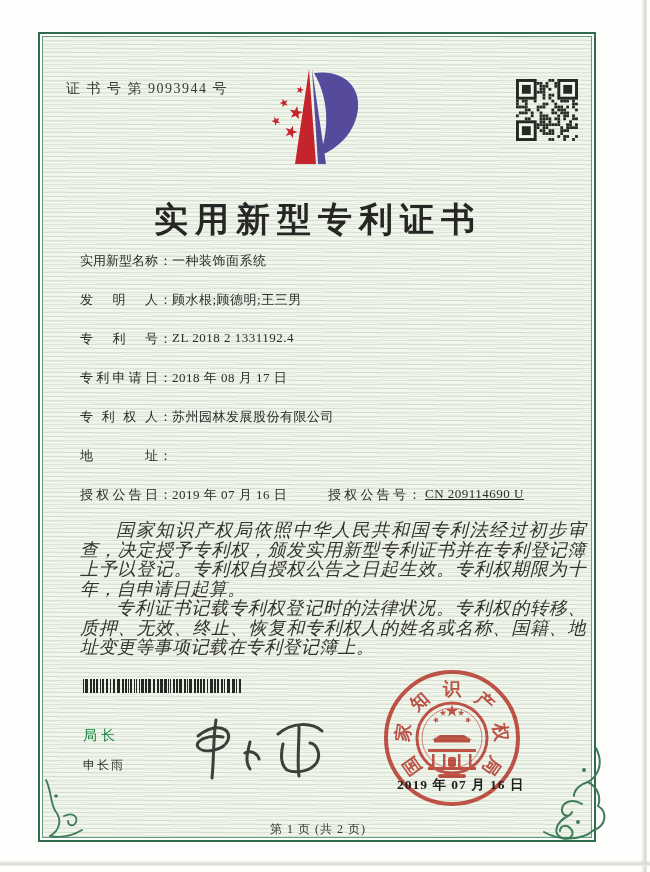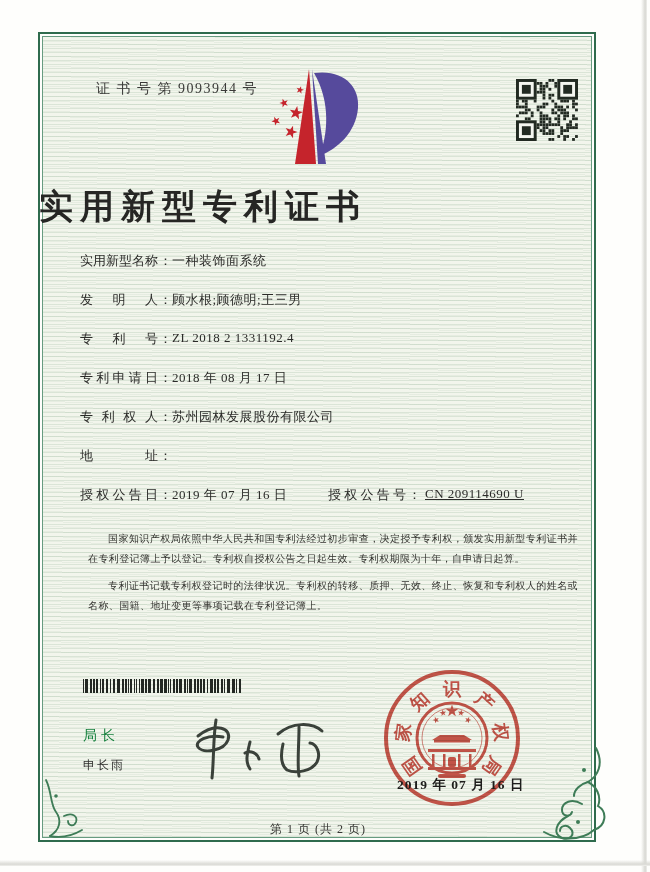--- a/index.html
+++ b/index.html
@@ -12,35 +12,35 @@
     background:linear-gradient(to bottom,rgba(0,0,0,0),#dadad5 70%,#f0f0ed);}
   
   .frame{position:absolute;left:38px;top:32px;width:558px;height:810px;
     border:2px solid #2f6b4d;box-sizing:border-box;}
   .frame-inner{position:absolute;left:2px;top:2px;right:2px;bottom:2px;
     border:1px solid #679b80;
     background-color:#f2f5ec;
     background-image:
       repeating-linear-gradient(0deg,rgba(122,162,128,0.20) 0px,rgba(122,162,128,0.20) 1px,rgba(0,0,0,0) 1px,rgba(0,0,0,0) 4px),
       repeating-linear-gradient(2deg,rgba(122,162,128,0.10) 0px,rgba(122,162,128,0.10) 1px,rgba(0,0,0,0) 1px,rgba(0,0,0,0) 5px);}
-  .cert-no{position:absolute;left:66px;top:80px;font-size:14px;letter-spacing:1.5px;color:#3a3a38;margin-left:30px;}
+  .cert-no{position:absolute;left:66px;top:80px;font-size:14px;letter-spacing:1.5px;color:#3a3a38;}
   .logo{position:absolute;left:262px;top:64px;}
   .qr{position:absolute;left:516px;top:79px;}
-  .title{position:absolute;left:39px;top:184px;width:558px;
+  .title{position:absolute;left:39px;top:197px;width:558px;text-align:center;
     font-size:34px;font-weight:600;letter-spacing:7px;color:#262624;}
   .frow{position:absolute;left:80px;width:515px;font-size:13px;color:#2b2b29;white-space:nowrap;}
   .flabel{display:inline-block;width:78px;text-align:justify;text-align-last:justify;vertical-align:top;}
   .fcolon{display:inline-block;margin-left:1px;}
   .fvalue{position:absolute;left:92px;top:0;letter-spacing:0.5px;}
   .flabel2{position:absolute;left:248px;top:0;display:inline-block;width:78px;text-align:justify;text-align-last:justify;}
   .fcolon2{position:absolute;left:328px;top:0;}
   .fvalue2{position:absolute;left:345px;top:0;letter-spacing:0.5px;text-decoration:underline;}
   .paras{position:absolute;left:80px;top:521px;width:506px;}
-  .paras p{margin:8px;font-size:10px;line-height:19.5px;text-indent:2em;
-    color:#33332f;letter-spacing:0.4px;text-align:justify;}
+  .paras p{margin:0;font-size:18px;line-height:19.5px;text-indent:2em;
+    font-style:italic;color:#33332f;letter-spacing:0.4px;text-align:justify;}
   .barcode{position:absolute;left:83px;top:679px;}
   .sig-title{position:absolute;left:83px;top:727px;font-size:14px;letter-spacing:4px;color:#15803d;}
   .sig-name{position:absolute;left:83px;top:757px;font-size:12px;letter-spacing:2px;color:#2e2e2c;}
   .signature{position:absolute;left:186px;top:712px;}
   .seal{position:absolute;left:382px;top:667px;mix-blend-mode:multiply;opacity:0.93;}
   .seal-date{position:absolute;left:397px;top:776px;font-size:13.5px;font-weight:600;
     letter-spacing:1px;color:#1d1d1b;}
   .footer{position:absolute;left:39px;top:821px;width:558px;text-align:center;
     font-size:12px;letter-spacing:1px;color:#353532;}
   .orn-br{position:absolute;left:538px;top:746px;}

